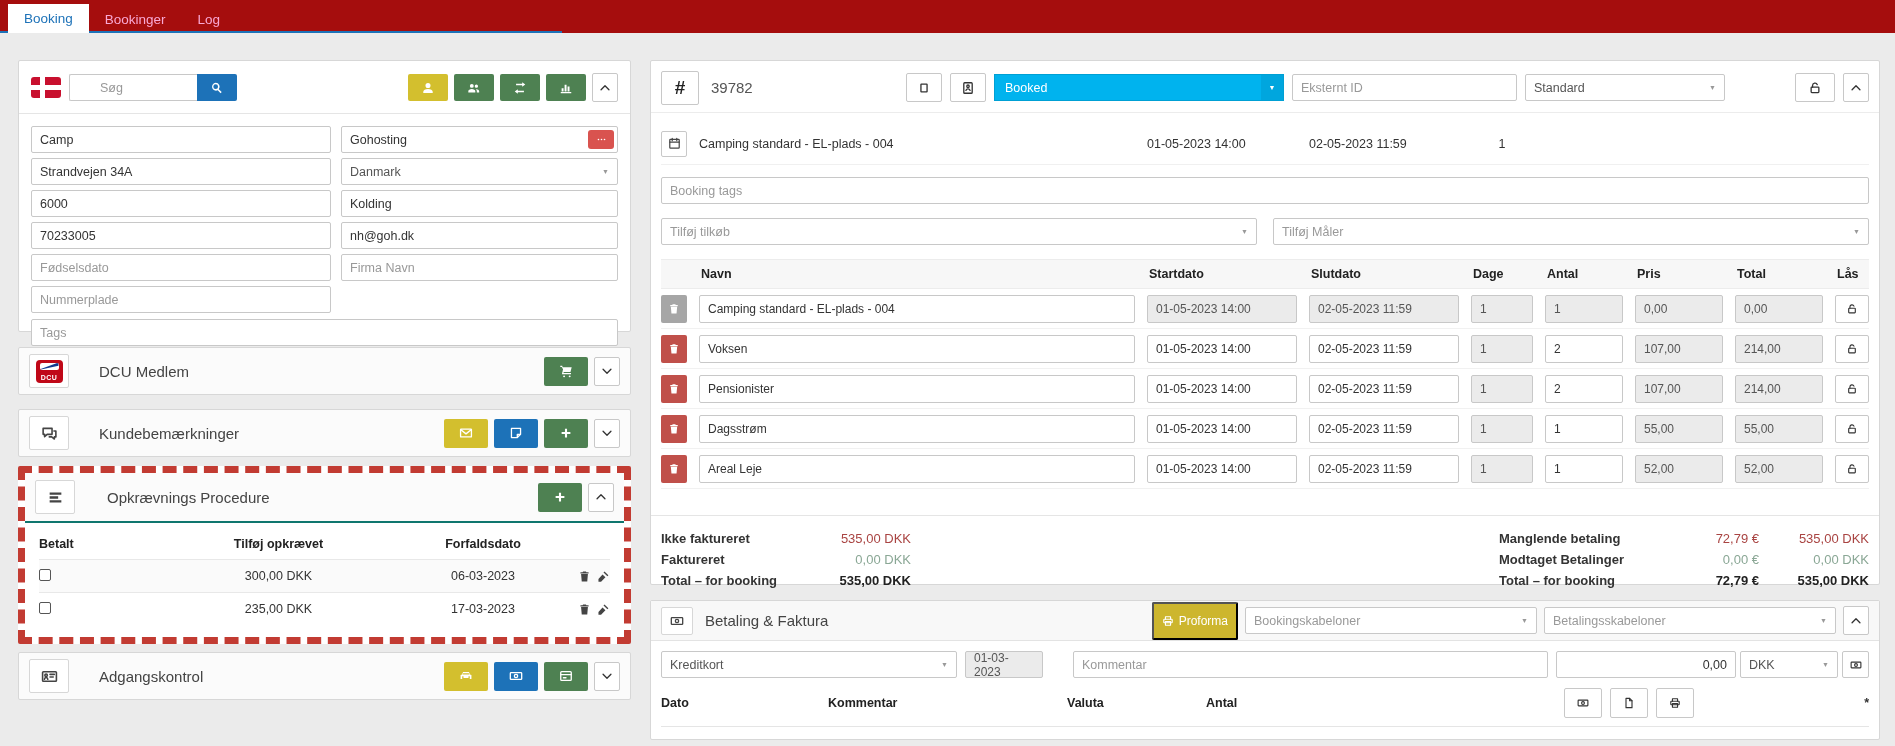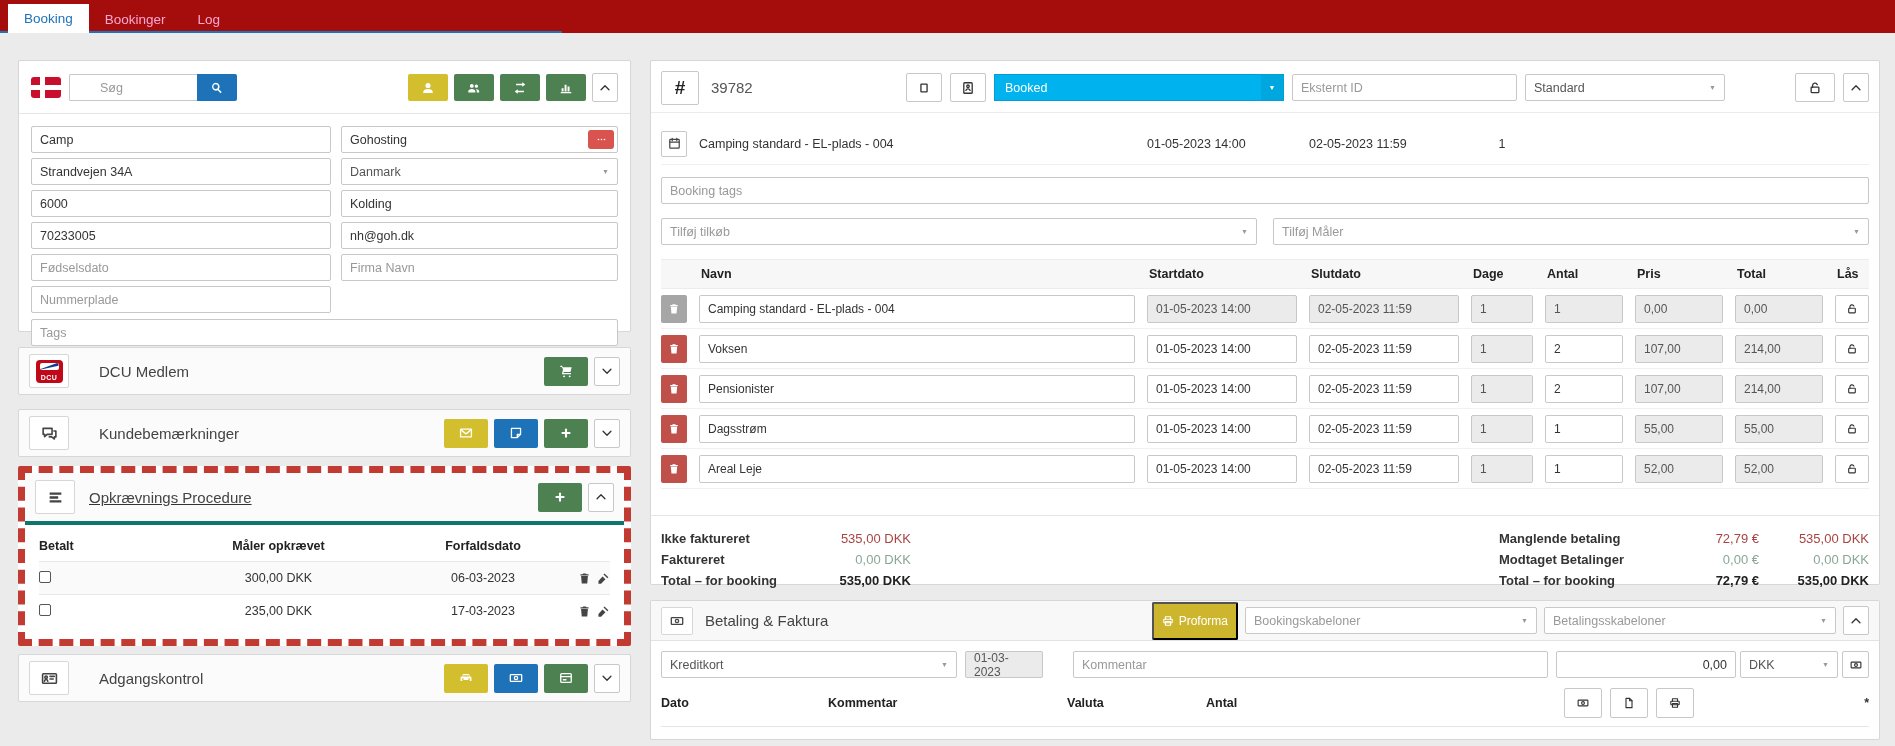--- a/index.html
+++ b/index.html
@@ -56,21 +56,21 @@
   .icon-lg { width:40px; height:34px; background:#fff; border:1px solid #d7d7d7; border-radius:2px; display:flex; align-items:center; justify-content:center; color:#444; font-size:17px; }
   .bar-title { font-size:15px; color:#444; }
   .bar-actions { margin-left:auto; display:flex; gap:6px; align-items:center; }
   .dcu { width:27px; height:23px; background:#c00818; border-radius:4px; position:relative; display:flex; align-items:flex-end; justify-content:center; padding-bottom:2px; }
   .dcu-text { color:#fff; font-size:7px; font-weight:700; letter-spacing:.5px; line-height:7px; }
   .dcu-swoosh { position:absolute; top:3px; left:4px; right:4px; height:7px; background:#fff; border-radius:2px; overflow:hidden; }
   .dcu-swoosh::after { content:''; position:absolute; inset:0; background:#123a8f; clip-path:polygon(0 100%,100% 0,100% 45%,8% 100%); }
 
   
   .proc-card { margin-top:9px; border:7px dashed #c23b32; border-radius:2px; background:#fff; }
-  .proc-head { display:flex; align-items:center; gap:14px; padding:7px 10px; background:#fbfbfb; border-bottom:4px solid #0f766e;text-decoration:underline; }
+  .proc-head { display:flex; align-items:center; gap:32px; padding:7px 10px; background:#fbfbfb; border-bottom:2px solid #0f766e; }
   .proc-body { padding:6px 14px 12px; }
   .pgrid { display:grid; grid-template-columns:110px 1fr 150px 52px; align-items:center; }
   .pgrid.phead { font-weight:700; font-size:12.5px; color:#222; height:30px; }
   .pgrid.prow { height:33px; border-top:1px solid #e8e8e8; font-size:12.5px; }
   .pgrid.prow:first-of-type { background:#fafafa; }
   .pg-amount { text-align:center; } .pg-due { text-align:center; }
   .pg-icons { display:flex; justify-content:flex-end; gap:6px; color:#444; font-size:13px; }
   .pg-icons i { cursor:pointer; }
   .cb { width:12px; height:12px; border:1.5px solid #555; border-radius:2px; background:#fff; display:inline-block; cursor:pointer; }
 
@@ -322,21 +322,21 @@
                 <svg viewBox="0 0 16 16" width="1em" height="1em" fill="none" stroke="currentColor" stroke-width="1.5" stroke-linecap="round" stroke-linejoin="round">
                   <path d="M3.5 10l4.5-4.5L12.5 10"></path>
                 </svg>
               </i>
             </button>
         </span>
       </div>
       <div class="proc-body">
         <div class="pgrid phead">
           <div>Betalt</div>
-          <div class="pg-amount">Måler opkrævet</div>
+          <div class="pg-amount">Tilføj opkrævet</div>
           <div class="pg-due">Forfaldsdato</div>
           <div></div>
         </div>
         <div>
 
             <div class="pgrid prow">
               <div><span class="cb"></span></div>
               <div class="pg-amount">300,00 DKK</div>
               <div class="pg-due">06-03-2023</div>
               <div class="pg-icons">

